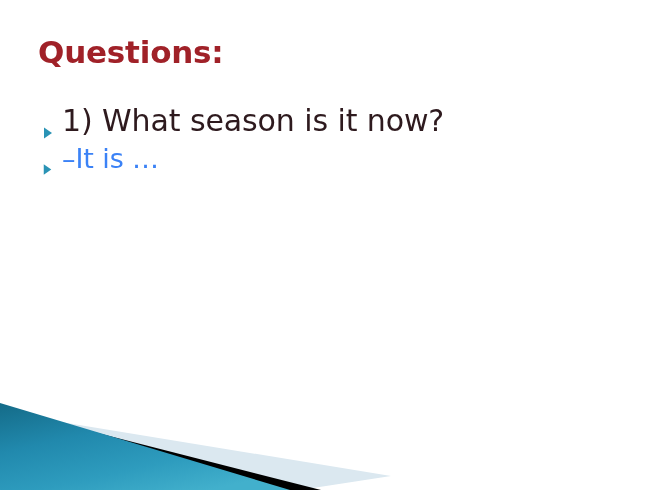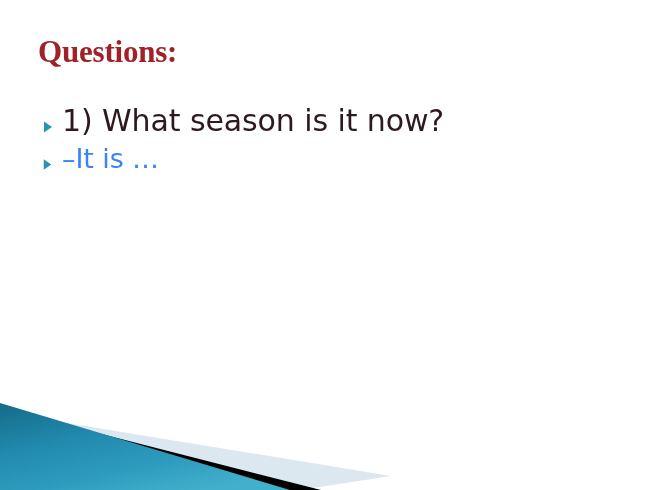--- a/index.html
+++ b/index.html
@@ -35,33 +35,32 @@
   
   .title {
     position: absolute;
     left: 38px;
     top: 34px;
     font-size: 31px;
     font-weight: bold;
     color: #a02128;
     letter-spacing: -0.2px;
     white-space: nowrap;
-    font-family: Liberation Serif, serif;
   }
 
   
   .body-list {
     position: absolute;
     left: 40px;
     top: 101px;
     width: 545px;
   }
   .bullet-row {
     display: flex;
-    align-items: center;
+    align-items: flex-end;
   }
   .bullet-marker {
     flex: 0 0 auto;
     width: 22px;
     display: block;
     line-height: 0;
   }
   .bullet-marker svg { display: block; }
   .bullet-text {
     flex: 1 1 auto;

